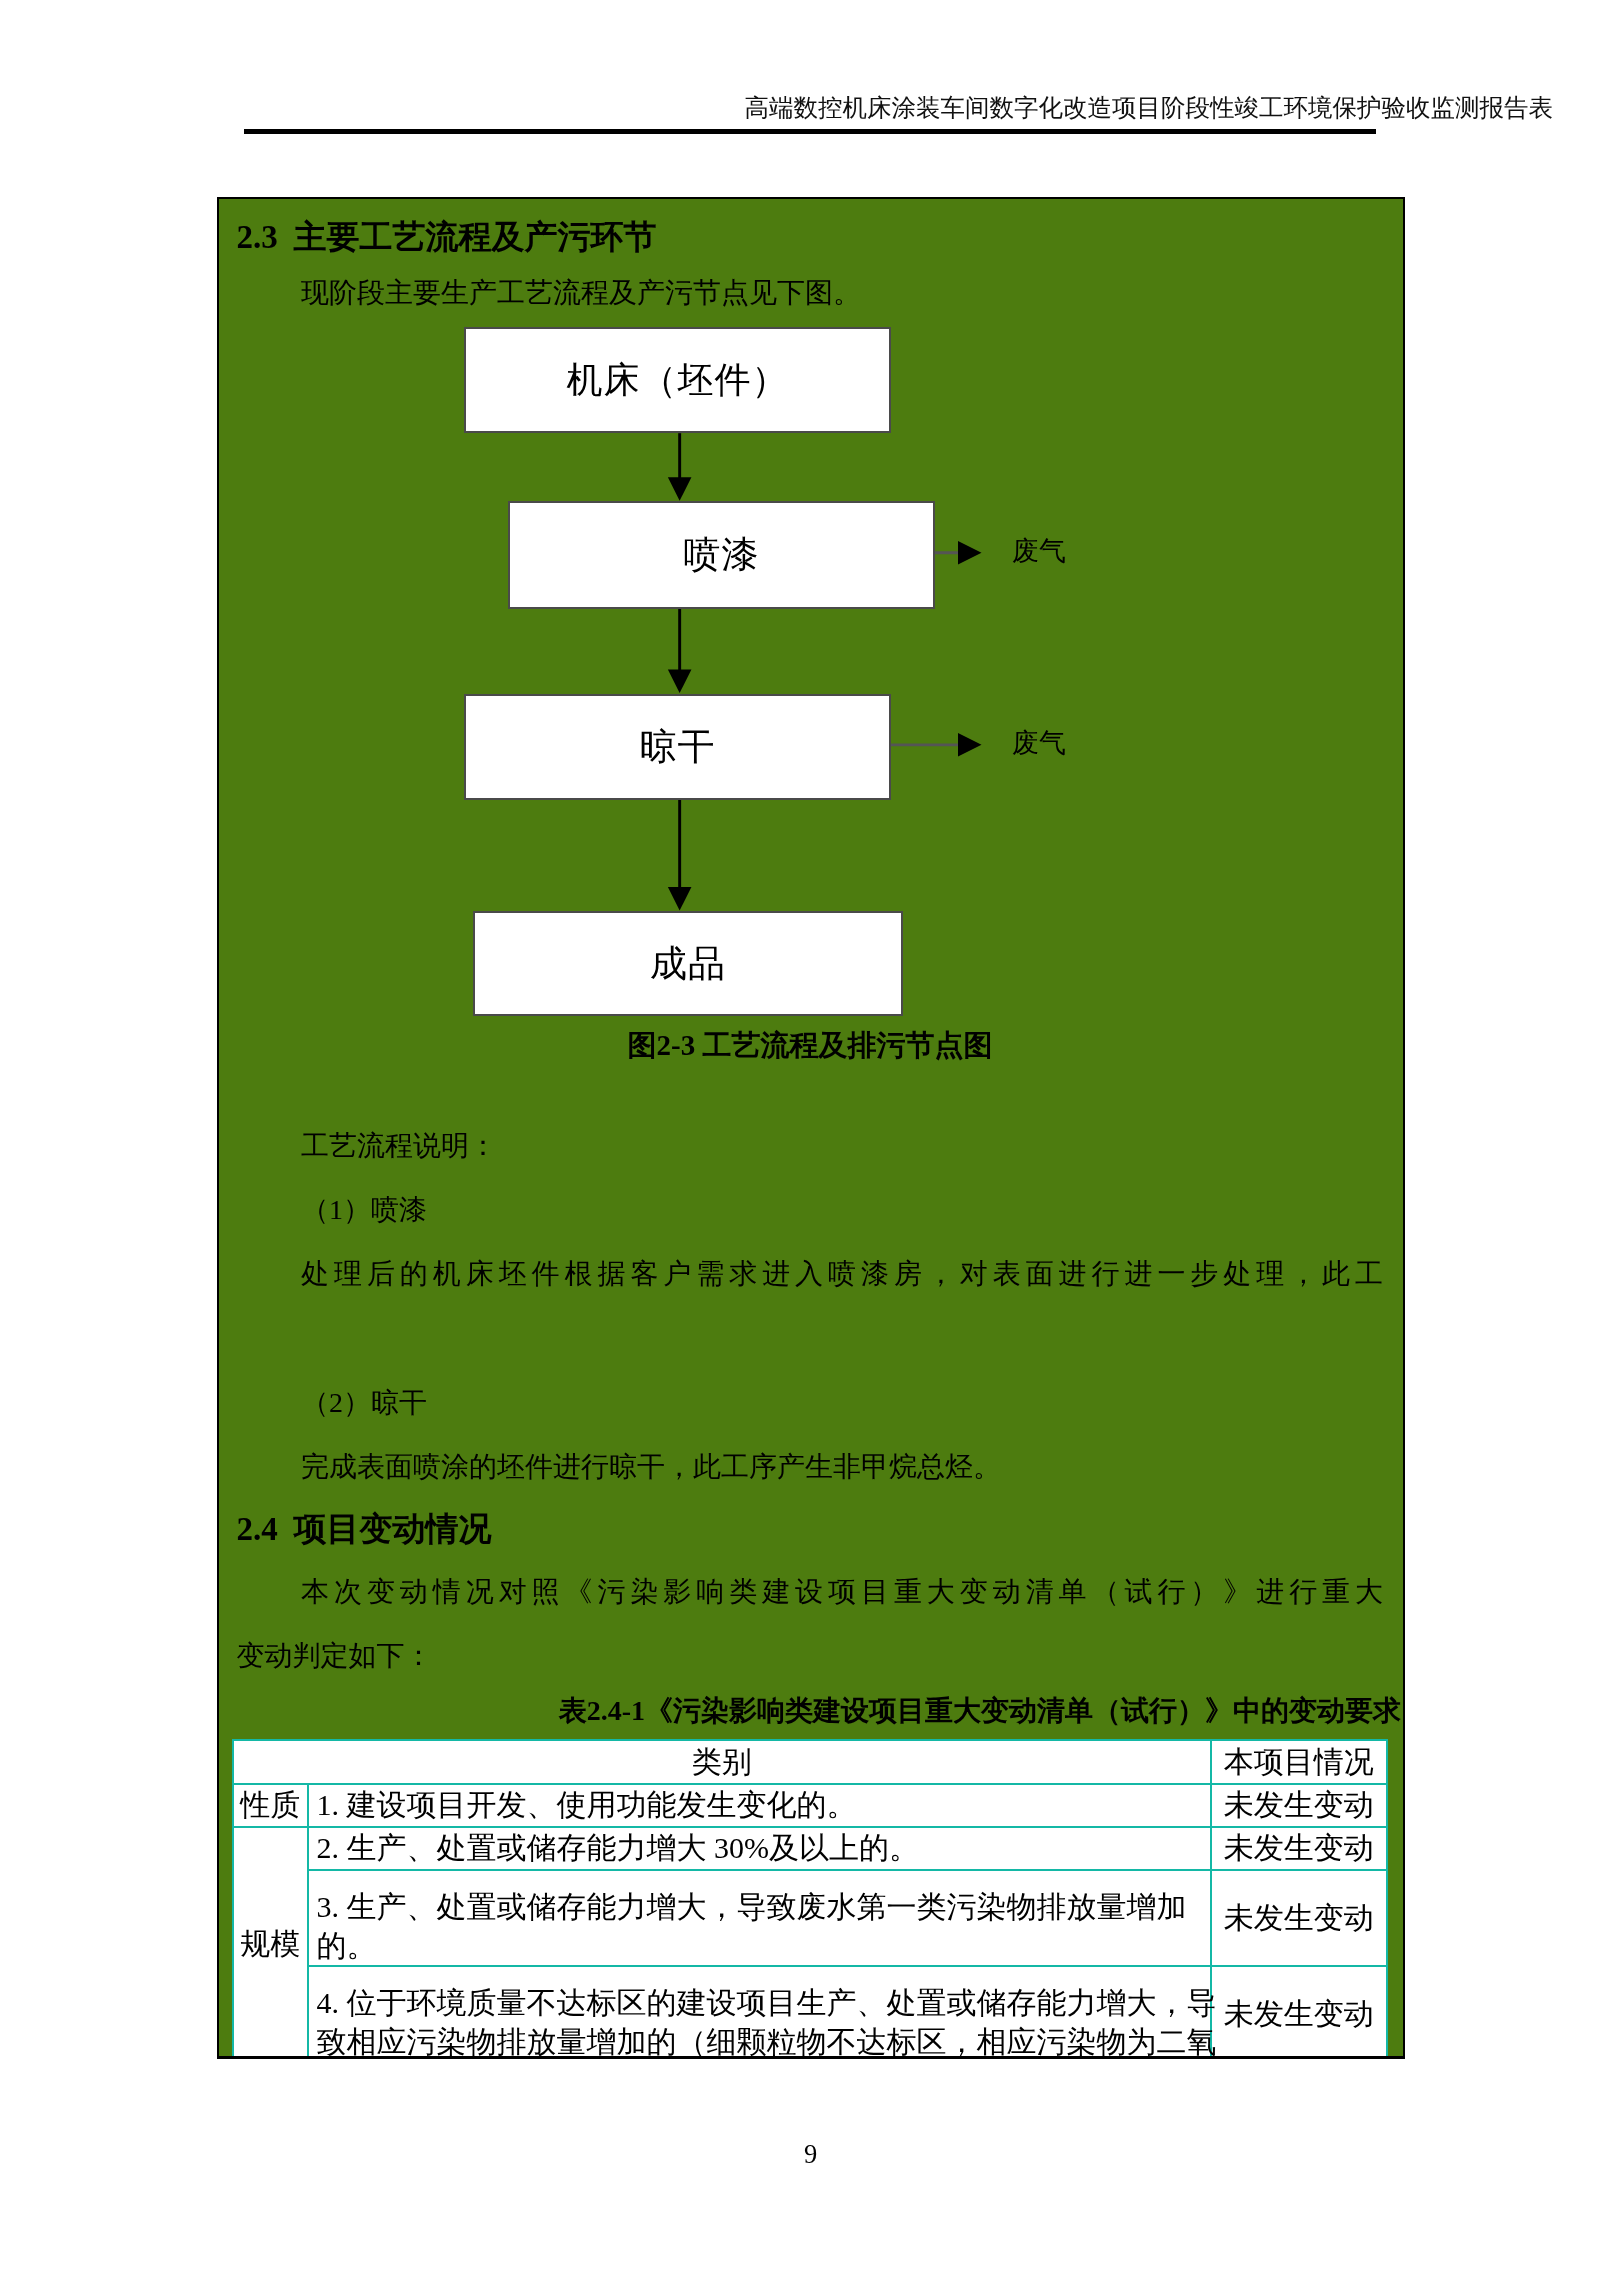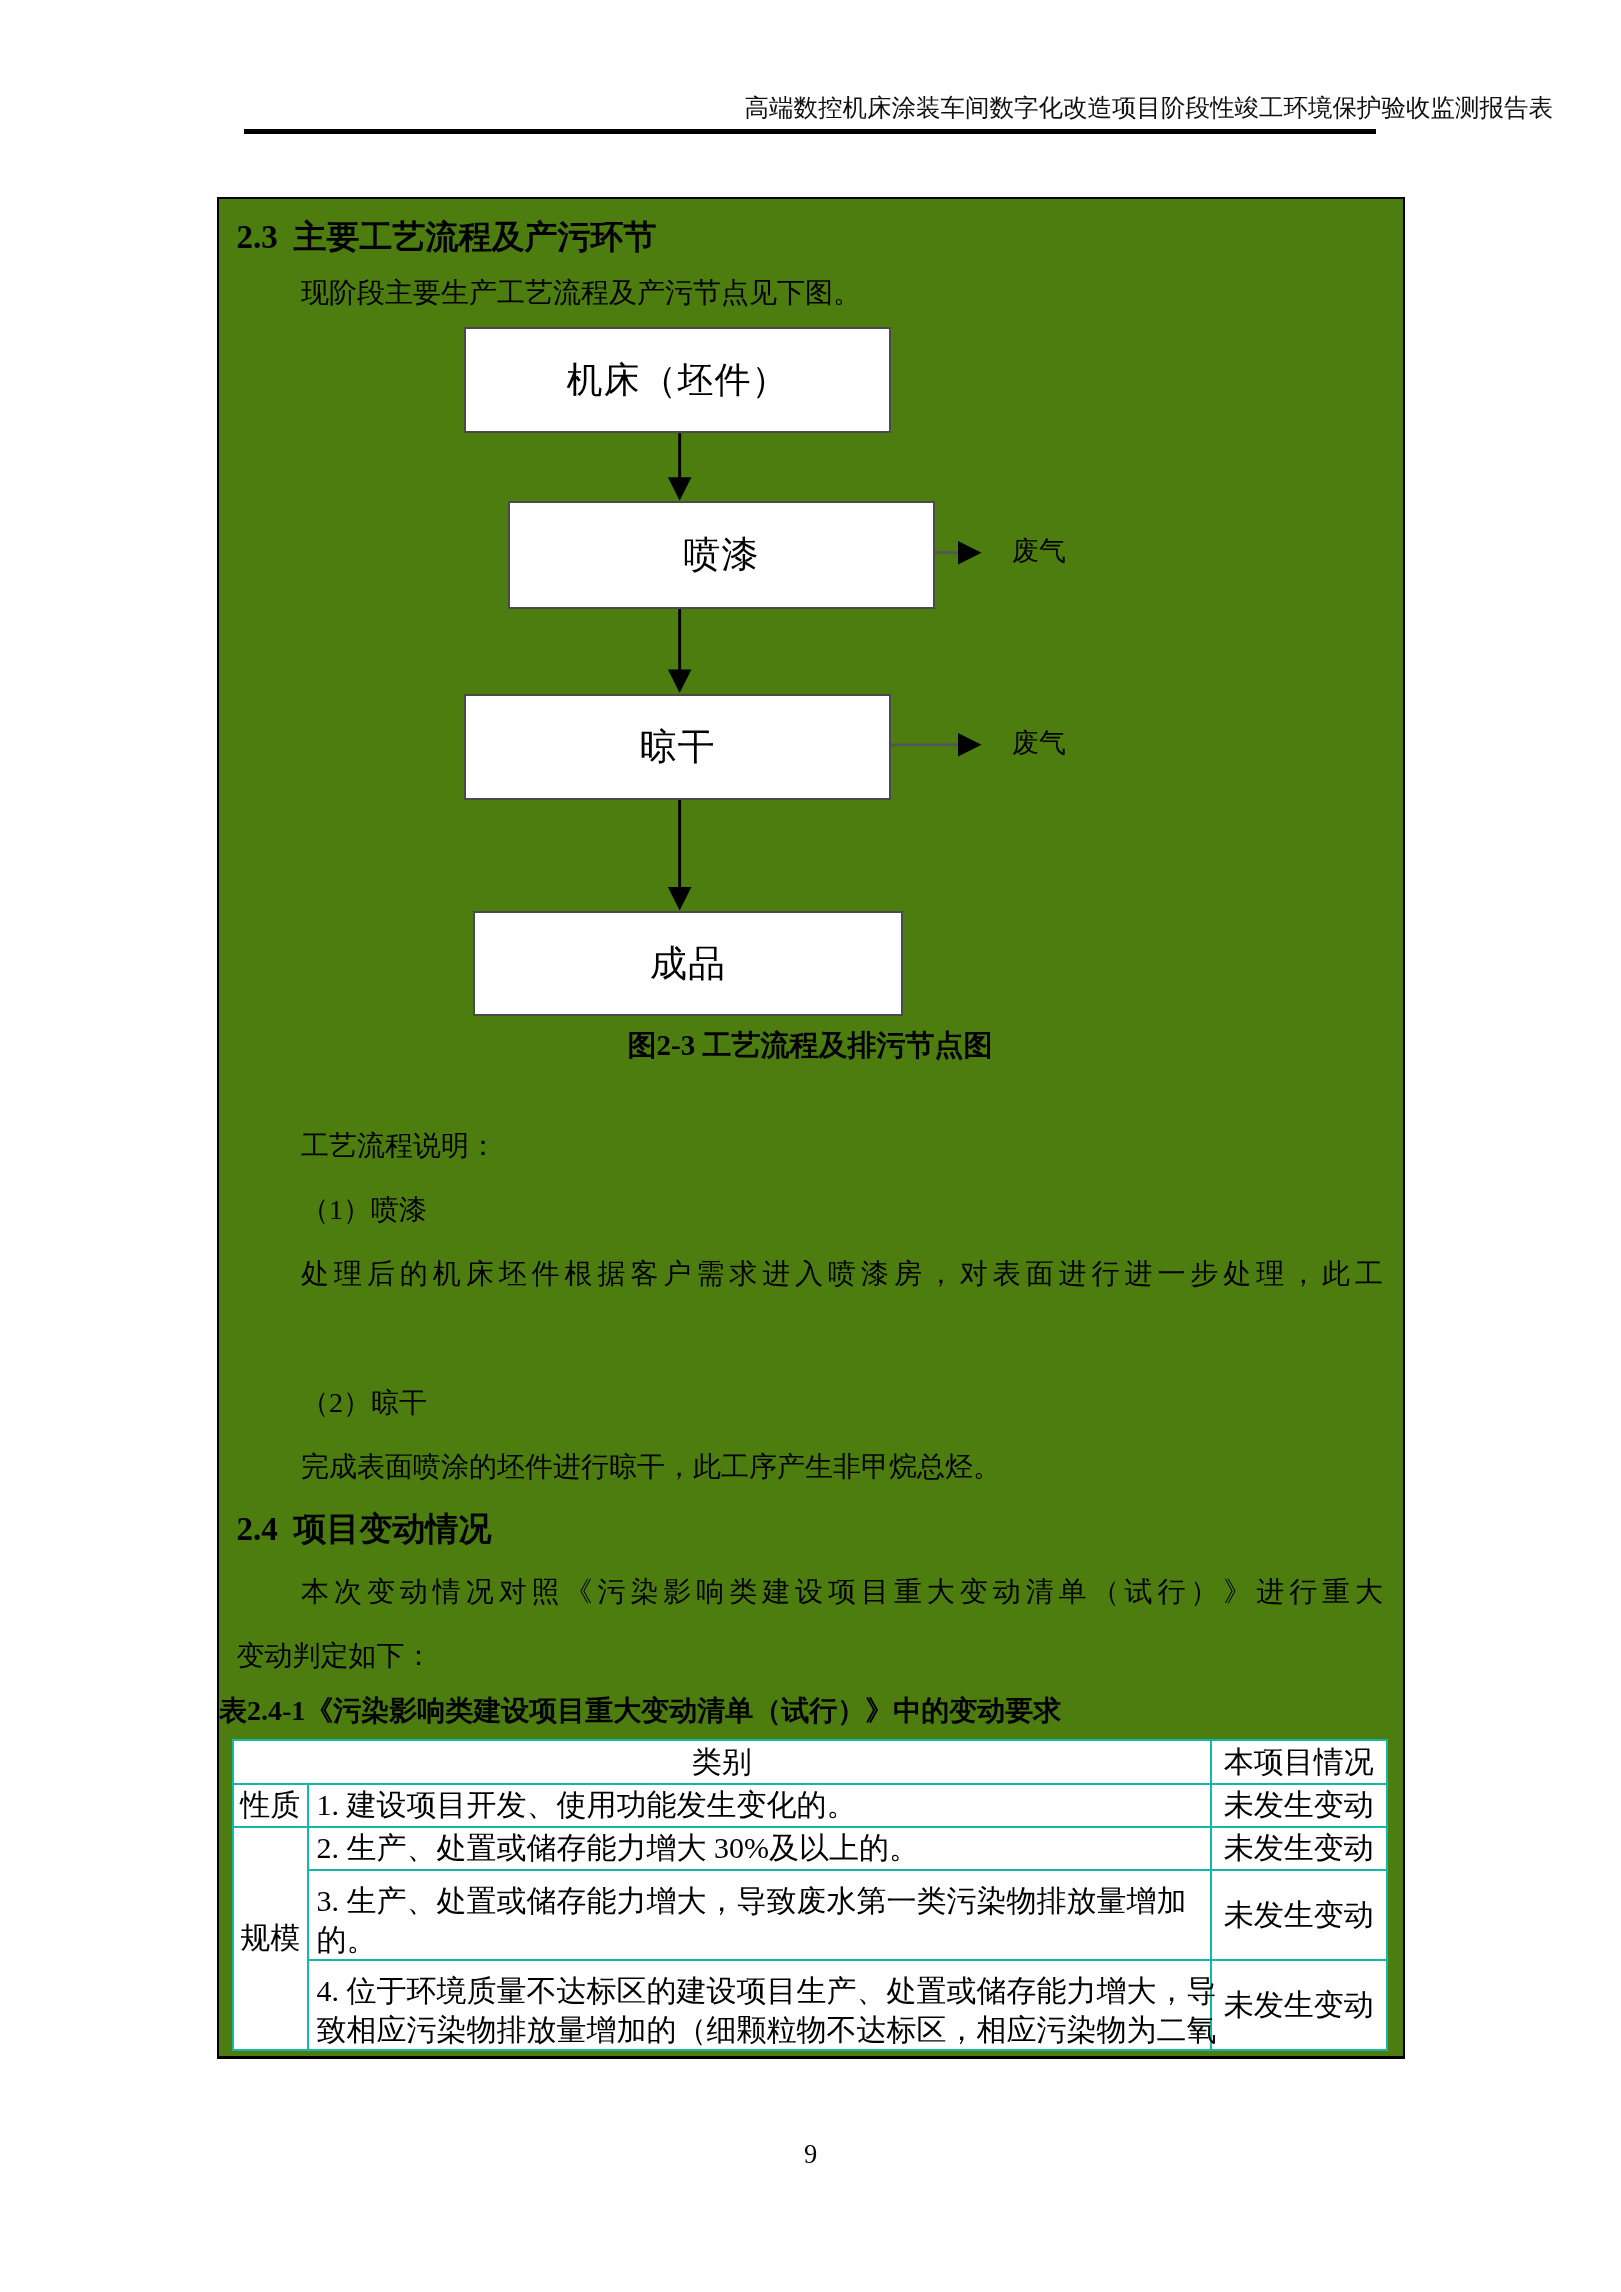--- a/index.html
+++ b/index.html
@@ -80,21 +80,21 @@
   }
   .fig-caption {
     left: 0; top: 828px; width: 1182px;
     text-align: center;
     font-weight: bold;
     font-size: 29px;
     line-height: 37px;
   }
   .tbl-caption {
     left: 0; top: 1493px; width: 1182px;
-    text-align: left;
+    text-align: right;
     font-weight: bold;
     font-size: 28px;
     line-height: 37px;
   }
   
   table.var-table {
     left: 12.7px; top: 1540px;
     width: 1155px;
     border-collapse: collapse;
     table-layout: fixed;
@@ -108,21 +108,21 @@
     vertical-align: middle;
   }
   .var-table .c { text-align: center; }
   .var-table .cell-pad { padding-left: 7.8px; padding-right: 5.9px; }
   .var-table .multiline { vertical-align: top; }
   .var-table .multiline .ln {
     line-height: 39px;
     white-space: nowrap;
     padding-left: 7.8px;
   }
-  .var-table .multiline { padding-top: 10px; border-radius: 20px; }
+  .var-table .multiline { padding-top: 16px; border-radius: 20px; }
   .rh-head { height: 44px; }
   .rh-1 { height: 43px; }
   .rh-2 { height: 43px; }
   .rh-3 { height: 83px; }
   .rh-4 { height: 90px; }
   .nowrap { white-space: nowrap; }
   
   .page-number {
     left: 0; top: 2139px; width: 1621px;
     text-align: center;

